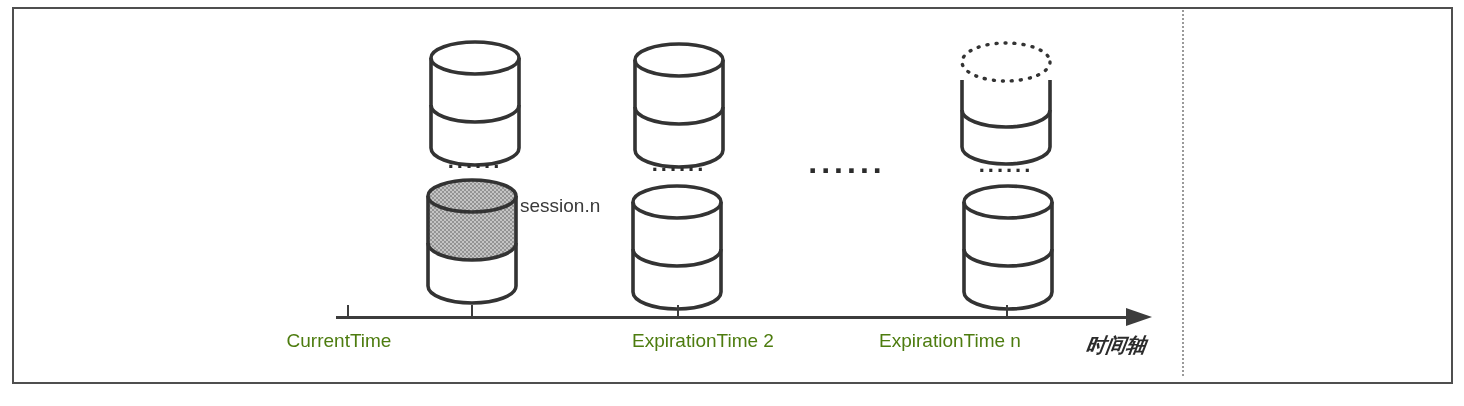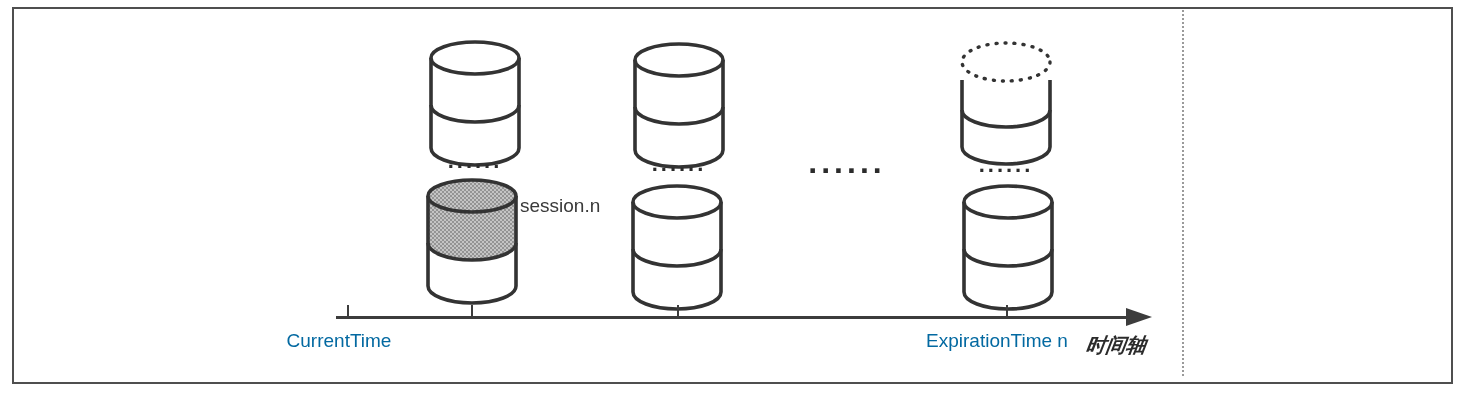--- a/index.html
+++ b/index.html
@@ -31,21 +31,21 @@
   }
   .timeline-arrow{
     position:absolute;left:1126px;top:308px;width:0;height:0;
     border-left:26px solid #3c3c3c;border-top:9px solid transparent;border-bottom:9px solid transparent;
   }
   .tick{
     position:absolute;top:305px;width:2px;height:12px;background:#3c3c3c;
   }
   .tick-label{
     position:absolute;top:330px;transform:translateX(-50%);
-    font-size:19px;color:#0369a1;white-space:nowrap;
+    font-size:19px;color:#4d7c0f;white-space:nowrap;
   }
   .axis-label{
     position:absolute;left:1086px;top:332px;font-size:20px;font-weight:bold;
     font-style:italic;transform:skewX(-8deg);color:#2b2b2b;white-space:nowrap;
   }
 </style>
 </head>
 <body>
 
 <div id="stage">
@@ -118,17 +118,18 @@
 
   <div class="timeline-line"></div>
   <div class="timeline-arrow"></div>
 
   <div class="tick" style="left:347px"></div>
   <div class="tick" style="left:471px"></div>
   <div class="tick" style="left:677px"></div>
   <div class="tick" style="left:1006px"></div>
 
   <span class="tick-label" style="left:339px">CurrentTime</span>
-  <span class="tick-label" style="left:997px">ExpirationTime n</span>
+  <span class="tick-label" style="left:703px">ExpirationTime 2</span>
+  <span class="tick-label" style="left:950px">ExpirationTime n</span>
 
   <span class="axis-label">时间轴</span>
 
 </div>
 
 </body></html>

